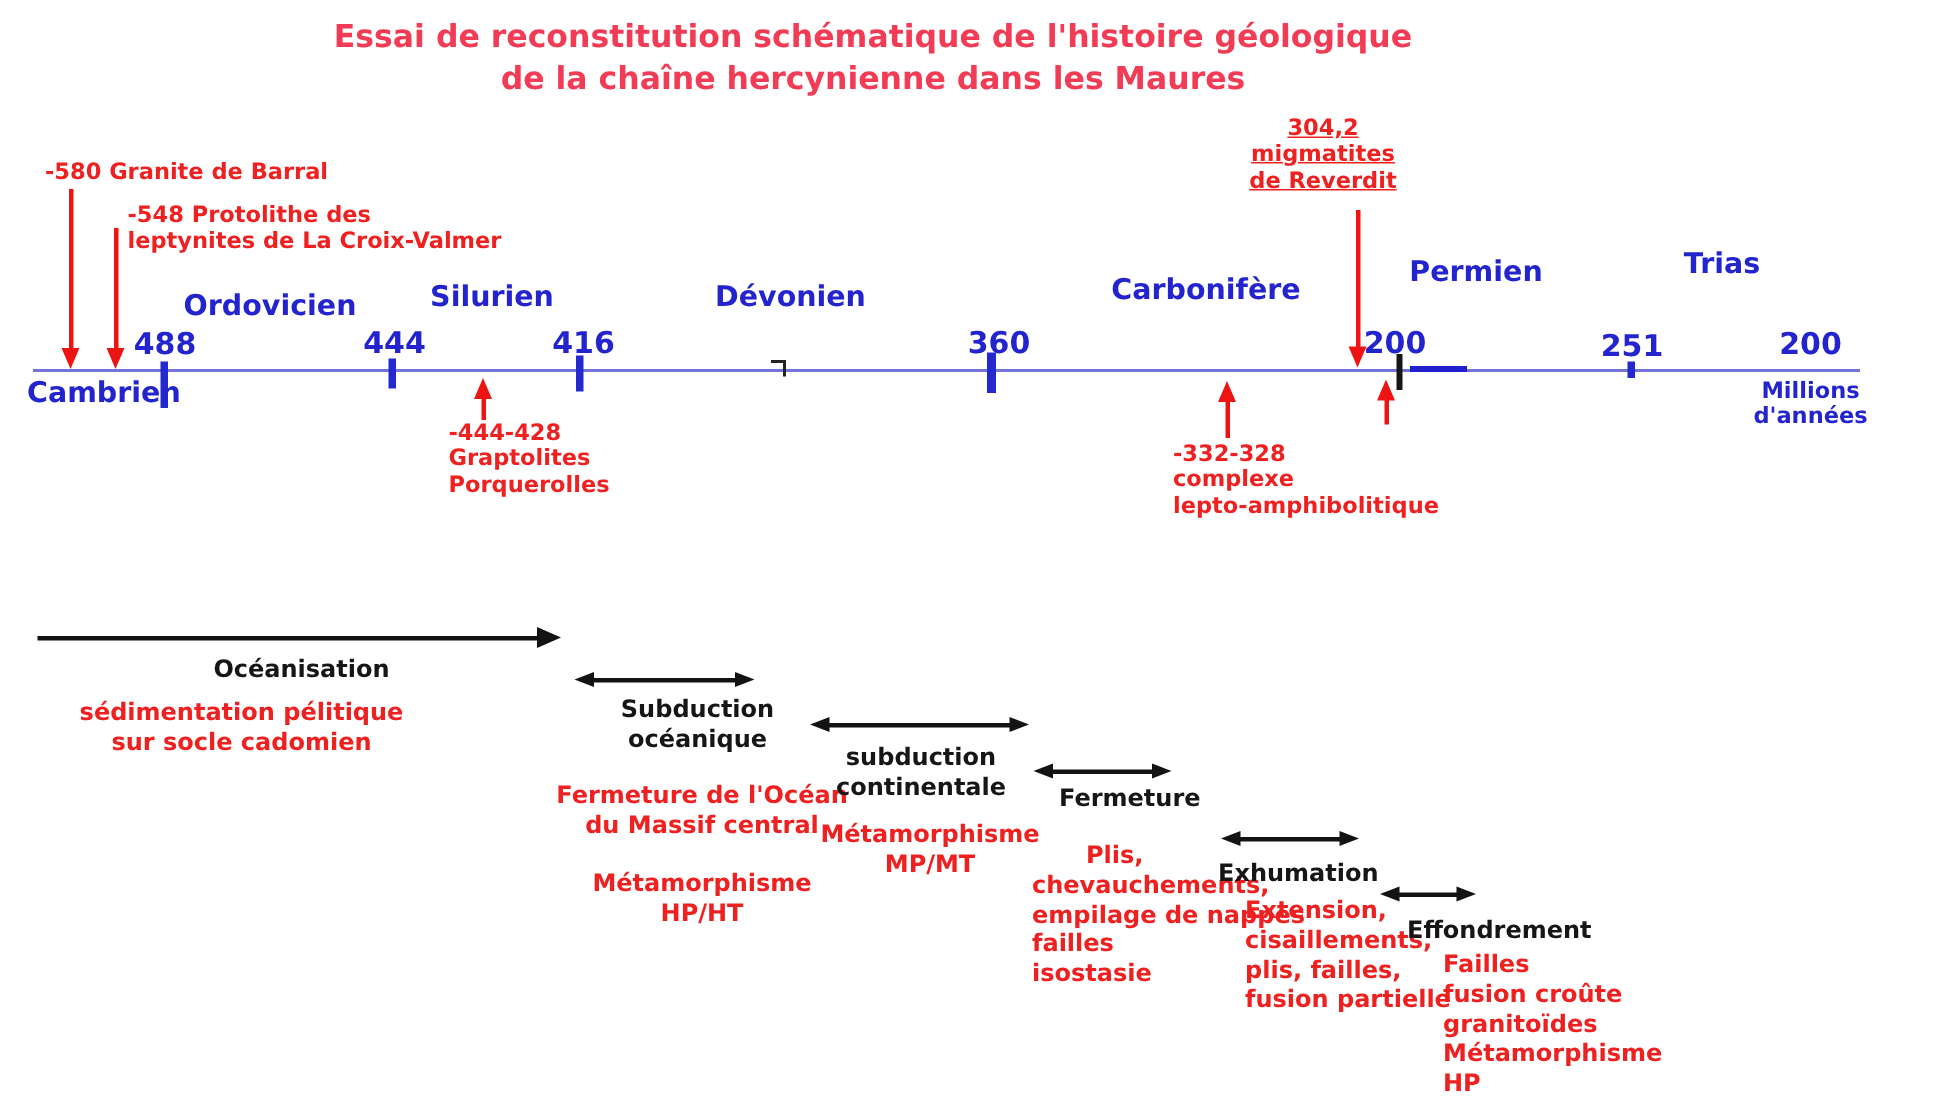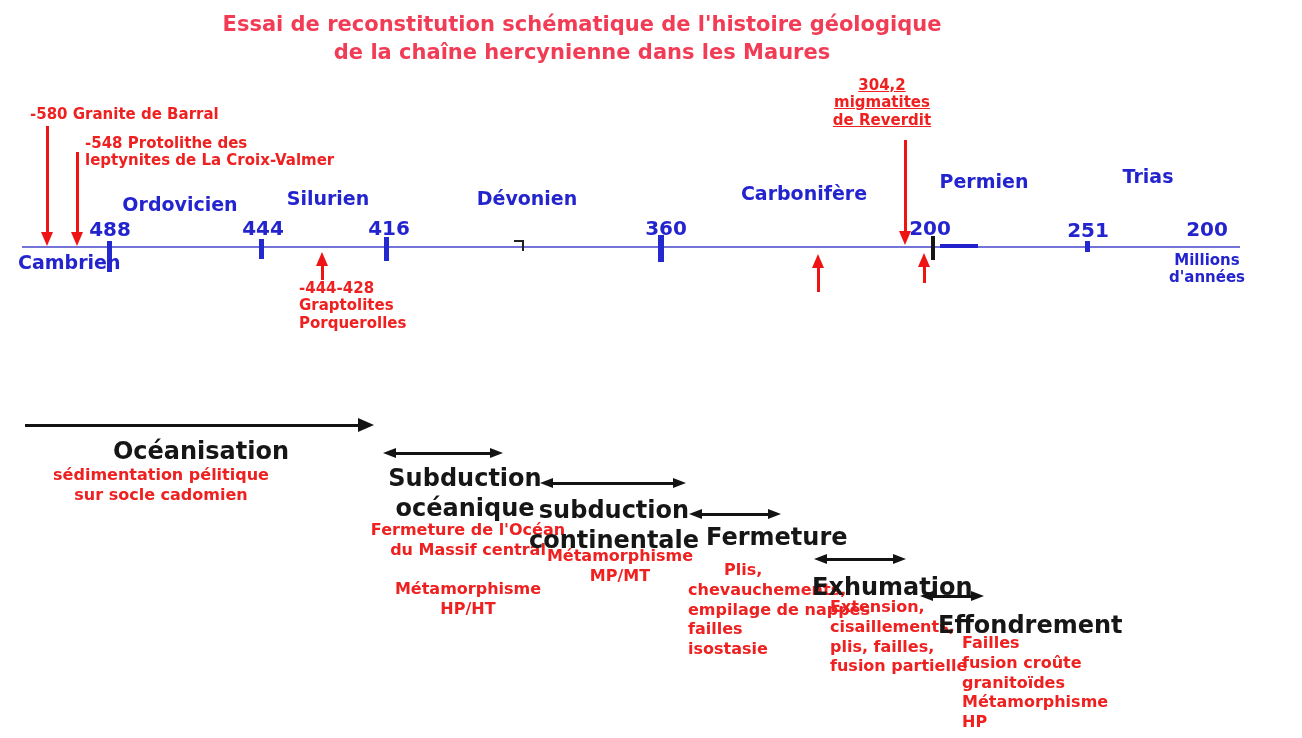--- a/index.html
+++ b/index.html
@@ -11,21 +11,21 @@
   .pre{white-space:pre-line;}
   .ctr{transform:translateX(-50%);text-align:center;}
   .title{color:#f23c55;font-size:21px;font-weight:bold;line-height:1.35;}
   .blue{color:#2424cf;}
   .red{color:#ee2020;}
   .blk{color:#161616;}
   .period{font-size:19px;font-weight:bold;white-space:nowrap;}
   .ticklabel{font-size:20px;font-weight:bold;white-space:nowrap;}
   .unit{font-size:15px;font-weight:bold;line-height:1.15;}
   .evtext{font-size:15px;line-height:1.15;font-weight:bold;}
-  .phlabel{font-size:24px;line-height:1.25;font-weight:bold;}
+  .phlabel{font-size:16px;line-height:1.25;font-weight:bold;}
   .phdesc{font-size:16px;line-height:1.24;font-weight:bold;}
   .tl-line{height:2px;background:#7473d9;}
   .tick{background:#2328cf;}
   .tick-black{background:#161616;}
   .dash{background:#2020cc;}
   .rshaft{width:3px;background:#ee1414;}
   .rh-down{width:0;height:0;border-left:6px solid transparent;border-right:6px solid transparent;border-top:14px solid #ee1414;}
   .rh-up{width:0;height:0;border-left:6px solid transparent;border-right:6px solid transparent;border-bottom:14px solid #ee1414;}
   .bshaft{height:3px;background:#131313;}
   .ah-right{width:0;height:0;border-top:7px solid transparent;border-bottom:7px solid transparent;border-left:16px solid #131313;}
@@ -79,20 +79,23 @@
 leptynites de La Croix-Valmer</div>
   <div class="abs rshaft" style="left:76px;top:152px;height:82px;"></div>
   <div class="abs rh-down" style="left:71px;top:232px;"></div>
 
   <div class="abs evtext red pre" style="left:299px;top:280px;">-444-428
 Graptolites
 Porquerolles</div>
   <div class="abs rh-up" style="left:316px;top:252px;"></div>
   <div class="abs rshaft" style="left:321px;top:265px;height:15px;"></div>
 
+  <div class="abs evtext red pre" style="left:782px;top:294px;">-332-328
+complexe
+lepto-amphibolitique</div>
   <div class="abs rh-up" style="left:812px;top:254px;"></div>
   <div class="abs rshaft" style="left:817px;top:267px;height:25px;"></div>
 
   <div class="abs evtext red pre ctr" style="left:882px;top:77px;text-decoration:underline;">304,2
 migmatites
 de Reverdit</div>
   <div class="abs rshaft" style="left:904px;top:140px;height:92px;"></div>
   <div class="abs rh-down" style="left:899px;top:231px;"></div>
 
   <div class="abs rh-up" style="left:918px;top:253px;"></div>

